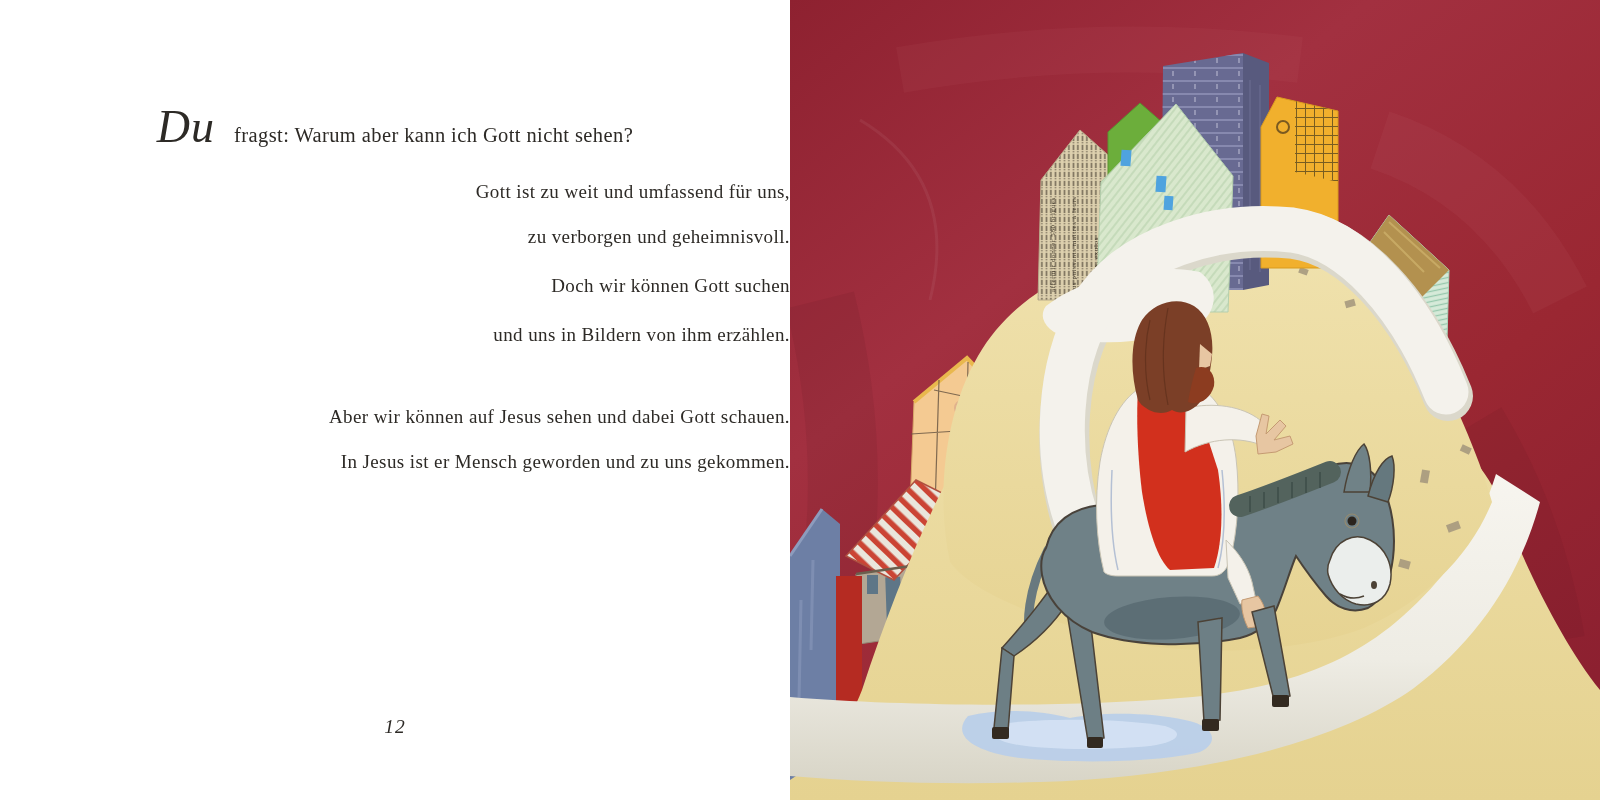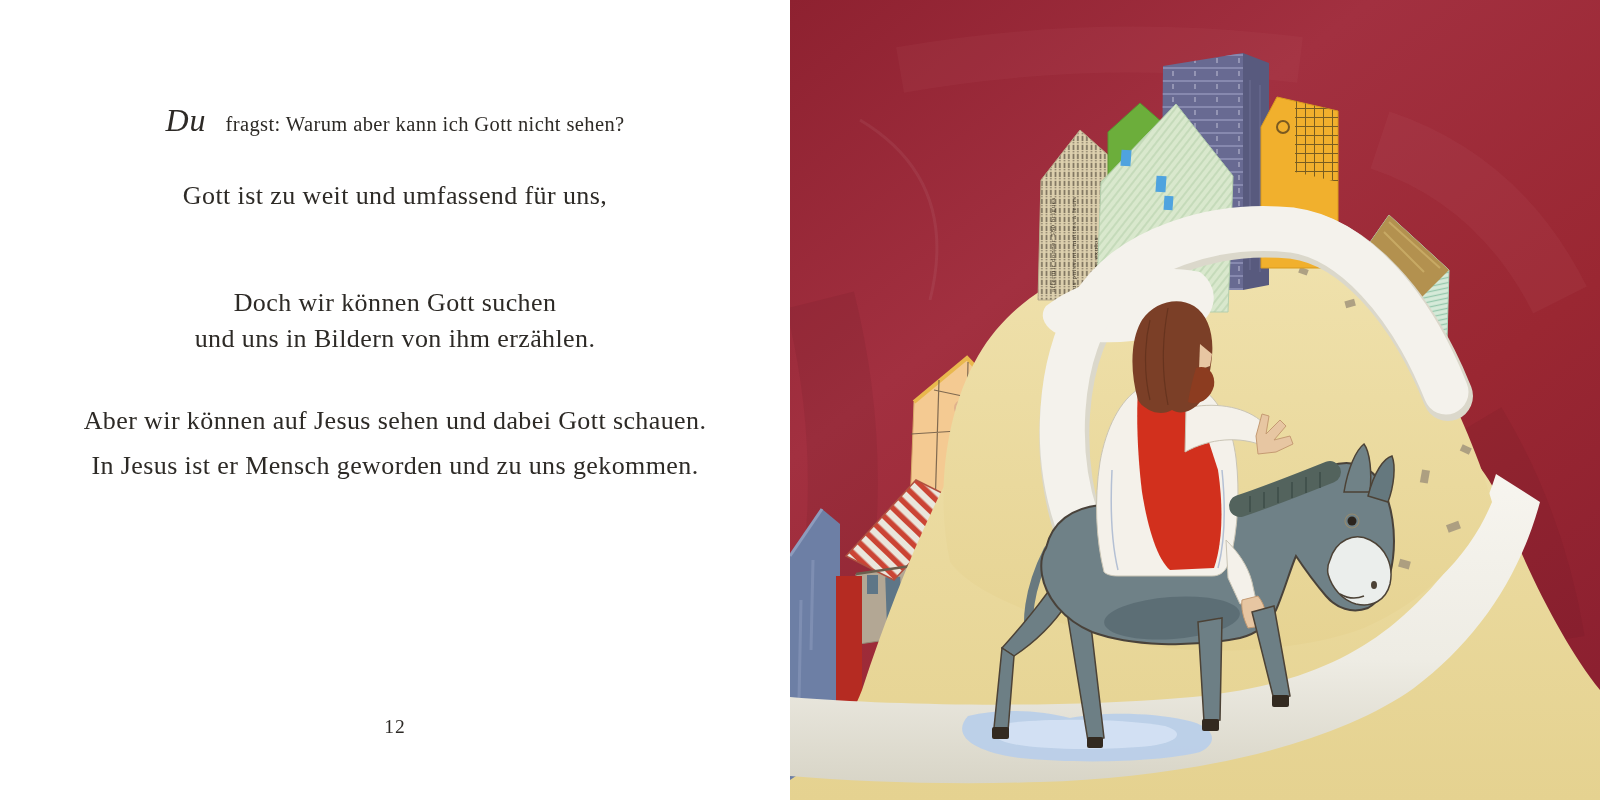--- a/index.html
+++ b/index.html
@@ -1,39 +1,40 @@
 <!DOCTYPE html>
 <html><head>
 <meta charset="utf-8">
 <style>
   html,body{margin:0;padding:0;background:#ffffff;}
   .spread{position:relative;width:1600px;height:800px;background:#ffffff;overflow:hidden;
           font-family:"Liberation Serif","DejaVu Serif",serif;}
   .left-page{position:absolute;left:0;top:0;width:790px;height:800px;background:#ffffff;}
-  .poem-line{position:absolute;left:0;width:100%;text-align:center;color:#2d2a26;
-             font-size:26px;letter-spacing:0.4px;white-space:nowrap;}
+  .poem-line{position:absolute;left:0;width:100%;text-align:right;color:#2d2a26;
+             font-size:19px;letter-spacing:0.4px;white-space:nowrap;}
   .title-line{position:absolute;left:0;top:104px;width:100%;text-align:center;color:#2d2a26;white-space:nowrap;}
-  .du{font-size:32px;font-style:italic;line-height:1;letter-spacing:1px;margin-right:7px;}
+  .du{font-size:46px;font-style:italic;line-height:1;letter-spacing:1px;margin-right:7px;}
   .title-rest{font-size:20.5px;letter-spacing:0.4px;margin-left:12px;}
   .page-number{position:absolute;left:0;top:716px;width:100%;text-align:center;
-               font-size:19.5px;color:#2d2a26;letter-spacing:1px;}
+               font-style:italic;font-size:19.5px;color:#2d2a26;letter-spacing:1px;}
   .right-page{position:absolute;left:790px;top:0;width:810px;height:800px;}
   svg text.news{font-family:"Liberation Serif","DejaVu Serif",serif;font-size:7px;fill:#3e362a;letter-spacing:0.6px;}
 </style>
 </head>
 <body>
 
 <div class="spread">
 
   <div class="left-page">
     <div class="title-line">
       <span class="du">Du</span><span class="title-rest">fragst: Warum aber kann ich Gott nicht sehen?</span>
     </div>
     <div class="poem-line" style="top:181px">Gott ist zu weit und umfassend für uns,</div>
-    <div class="poem-line" style="top:288px">Doch wir können Gott suchen</div>
+    <div class="poem-line" style="top:226px">zu verborgen und geheimnisvoll.</div>
+    <div class="poem-line" style="top:275px">Doch wir können Gott suchen</div>
     <div class="poem-line" style="top:324px">und uns in Bildern von ihm erzählen.</div>
     <div class="poem-line" style="top:451px">In Jesus ist er Mensch geworden und zu uns gekommen.</div>
     <div class="poem-line" style="top:406px">Aber wir können auf Jesus sehen und dabei Gott schauen.</div>
     <div class="page-number">12</div>
   </div>
 
   <div class="right-page">
   <svg width="810" height="800" viewBox="790 0 810 800" xmlns="http://www.w3.org/2000/svg">
     <defs>
       <linearGradient id="gRed" x1="0" y1="0" x2="0.8" y2="1">

